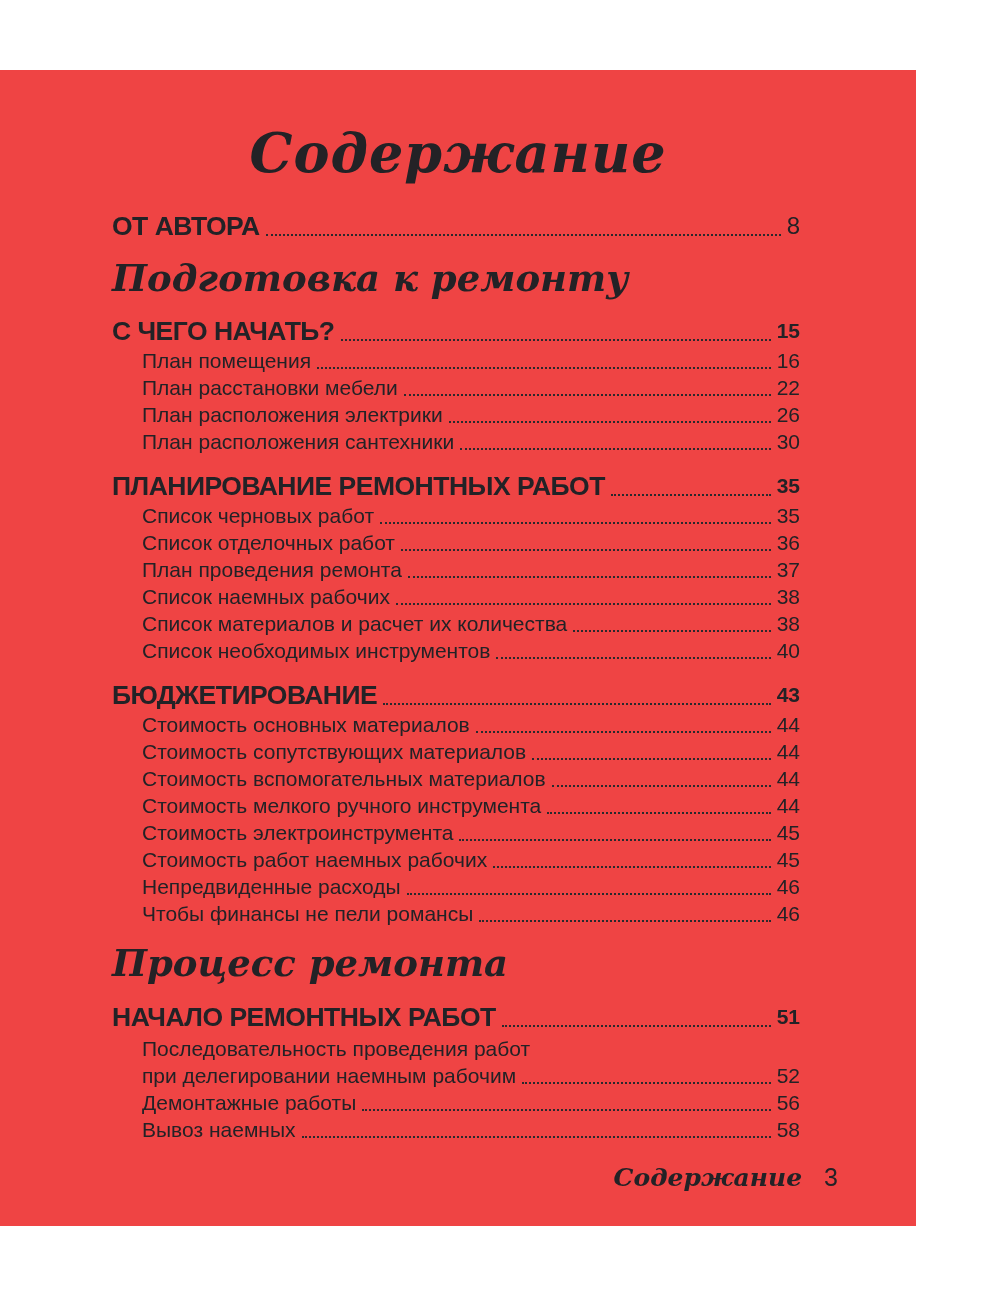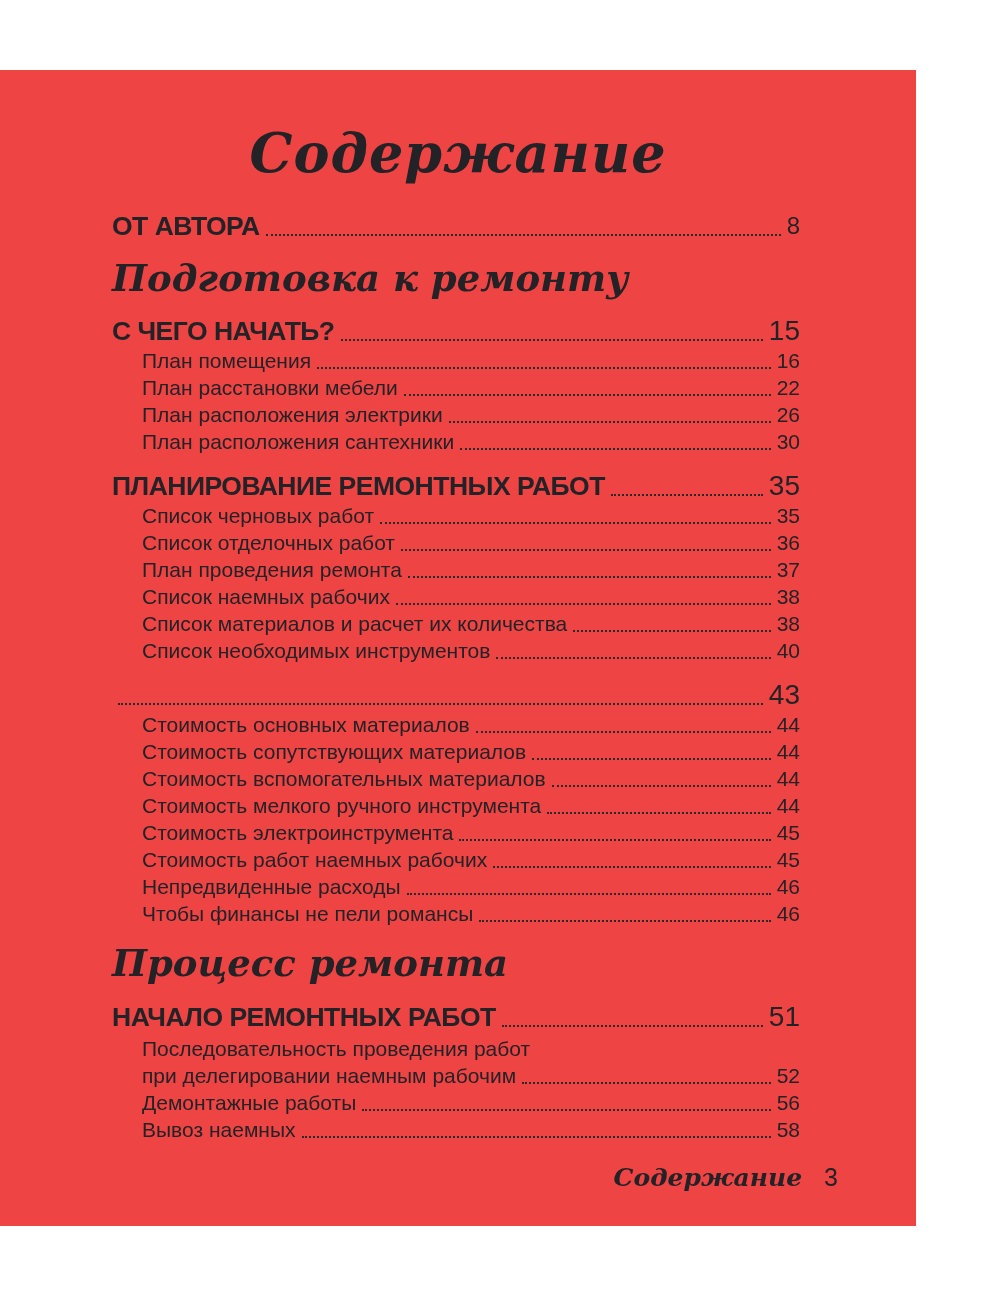--- a/index.html
+++ b/index.html
@@ -60,21 +60,21 @@
     white-space: nowrap;
     padding-left: 2px;
   }
   .row.section {
     margin-top: 15px;
     font-size: 26.5px;
     line-height: 32px;
     font-weight: 600;
     letter-spacing: -0.5px;
   }
-  .row.section .pg { font-size: 28px; font-weight: 400; letter-spacing: 0; }
+  .row.section .pg { font-size: 21px; font-weight: 700; letter-spacing: 0; }
   .row.front {
     margin-top: 26px;
     font-size: 26.5px;
     line-height: 32px;
     font-weight: 600;
     letter-spacing: -0.5px;
   }
   .row.front .pg { font-size: 24px; font-weight: 400; letter-spacing: 0; }
   .row.sub {
     font-size: 21px;
@@ -178,20 +178,21 @@
         <span class="dots"></span>
         <span class="pg">38</span>
       </div>
       <div class="row sub">
         <span class="lbl">Список необходимых инструментов</span>
         <span class="dots"></span>
         <span class="pg">40</span>
       </div>
 
       <div class="row section">
+        <span class="lbl">БЮДЖЕТИРОВАНИЕ</span>
         <span class="dots"></span>
         <span class="pg">43</span>
       </div>
       <div class="row sub">
         <span class="lbl">Стоимость основных материалов</span>
         <span class="dots"></span>
         <span class="pg">44</span>
       </div>
       <div class="row sub">
         <span class="lbl">Стоимость сопутствующих материалов</span>

